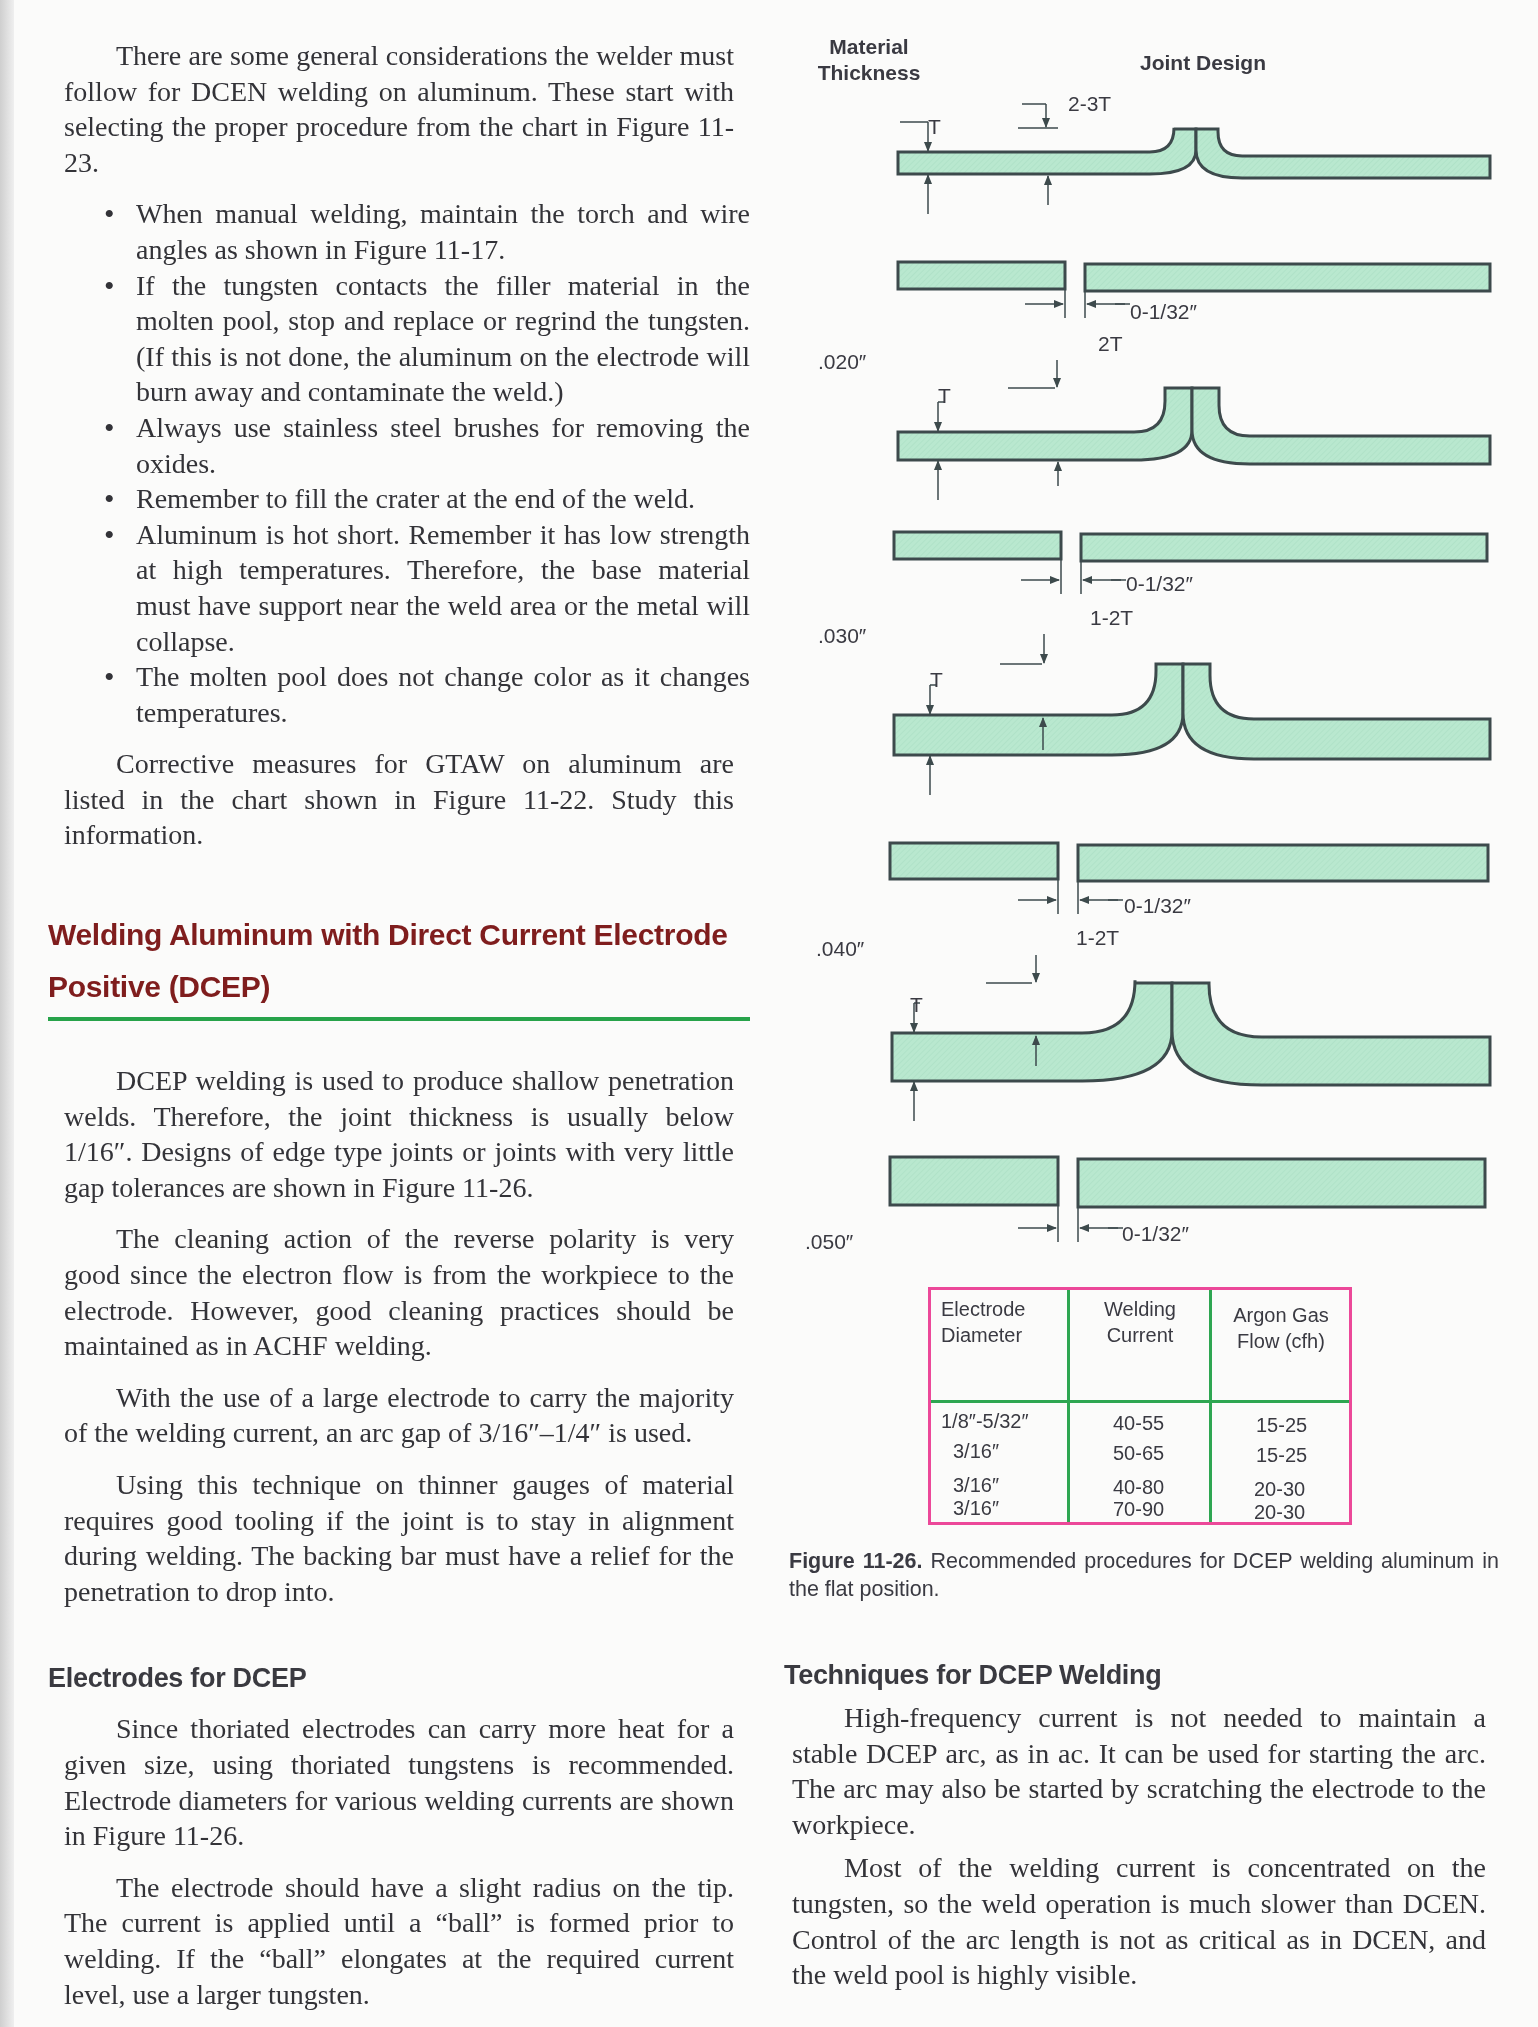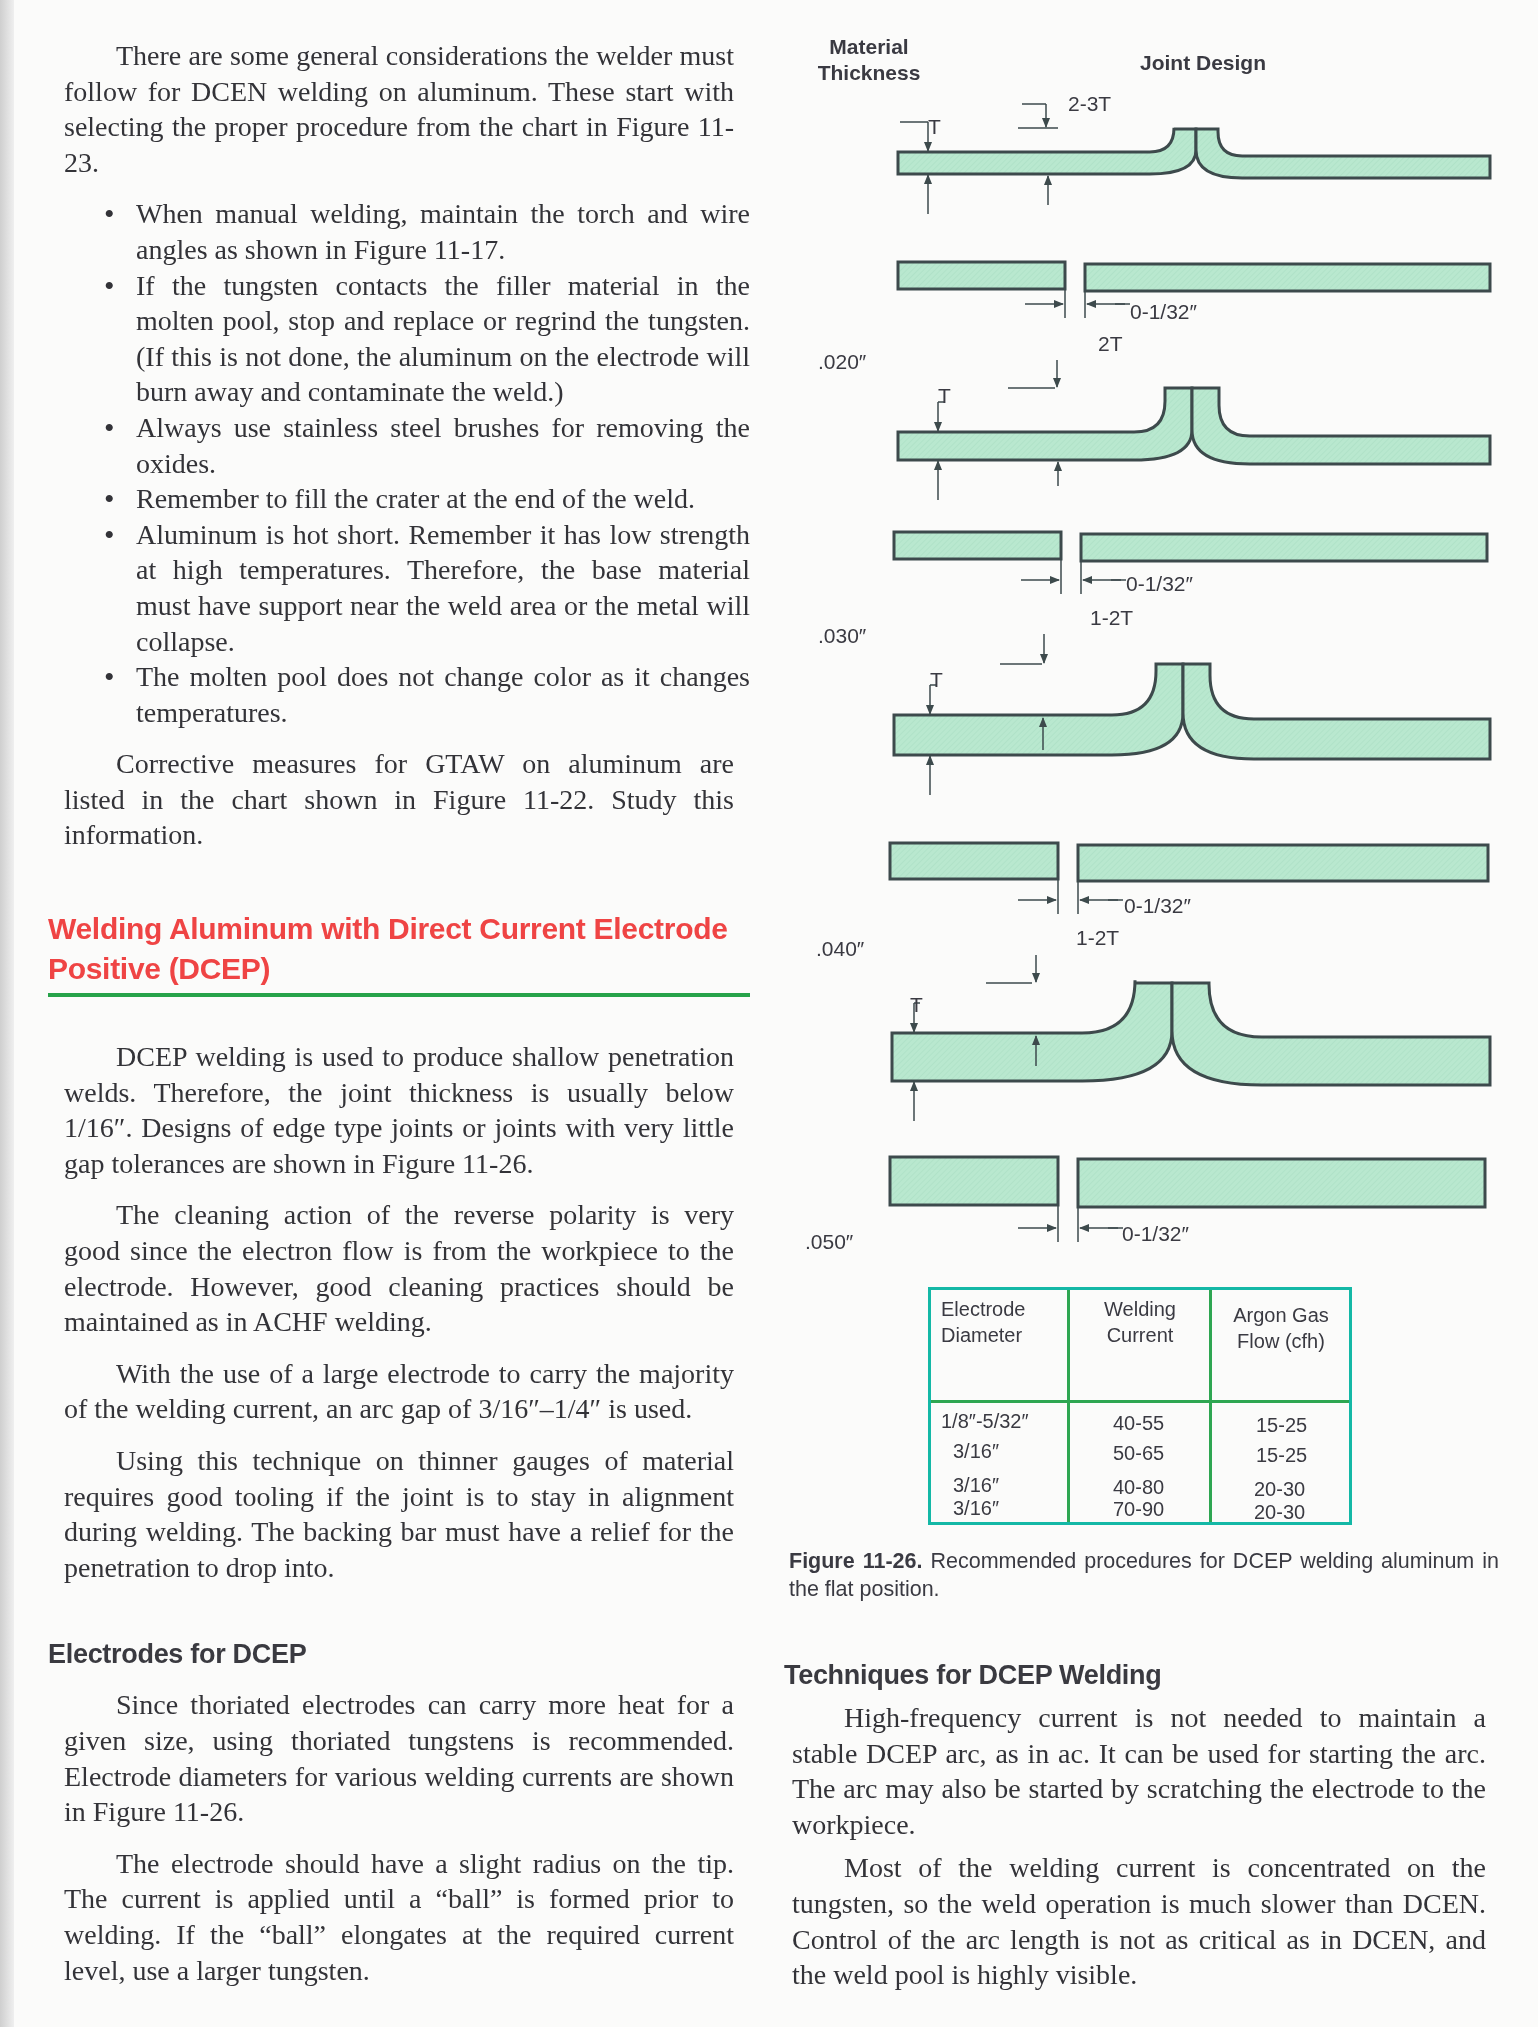--- a/index.html
+++ b/index.html
@@ -5,30 +5,30 @@
   html, body { margin:0; padding:0; }
   body { width:1538px; height:2027px; position:relative; background:#fbfbfa; overflow:hidden; color:#2d2d33; }
   .gutter { position:absolute; left:0; top:0; width:14px; height:2027px; background:linear-gradient(to right,#cfcfcf,#efefef); }
   .serif { font-family:"Liberation Serif", "DejaVu Serif", serif; font-size:28px; line-height:35.6px; color:#333338; }
   .col-left { position:absolute; left:48px; top:22px; width:702px; }
   .col-left p { margin:16px; text-align:justify; text-align-last:left; }
   .indent { text-indent:52px; }
   ul.bullets { list-style:none; margin:0; padding:0 0 0 88px; }
   ul.bullets li { position:relative; text-align:justify; }
   ul.bullets li::before { content:"•"; position:absolute; left:-32px; top:0; font-size:30px; }
-  h2.section { font-family:"Liberation Sans", sans-serif; font-weight:bold; font-size:30px; line-height:40px; margin:0; color:#ef4444; letter-spacing:-0.3px; }
+  h2.section { font-family:"Liberation Sans", sans-serif; font-weight:bold; font-size:30px; line-height:52px; margin:0; color:#7f1d1d; letter-spacing:-0.3px; }
   h3.sub { font-family:"Liberation Sans", sans-serif; font-weight:bold; font-size:27px; line-height:34px; margin:0; color:#3a3a40; letter-spacing:-0.3px; }
   .rule { height:4px; background:#27a34a; margin-top:4px; }
 
   .fig { position:absolute; left:780px; top:0; width:758px; height:1600px; }
   .fig svg { position:absolute; left:0; top:0; }
   .flabel { position:absolute; font-family:"Liberation Sans", sans-serif; font-size:21px; color:#3a3a42; white-space:nowrap; }
   .flabel.bold { font-weight:bold; font-size:21px; text-align:center; line-height:26px; }
 
-  .tbl { position:absolute; left:928px; top:1287px; width:424px; height:238px; border:3px solid #14b8a6; box-sizing:border-box; font-family:"Liberation Sans", sans-serif; font-size:20px; color:#3a3a42; }
+  .tbl { position:absolute; left:928px; top:1287px; width:424px; height:238px; border:3px solid #ec4899; box-sizing:border-box; font-family:"Liberation Sans", sans-serif; font-size:20px; color:#3a3a42; }
   .tbl .vline { position:absolute; top:0; bottom:0; width:3px; background:#2ea651; }
   .tbl .hline { position:absolute; left:0; right:0; height:3px; background:#2ea651; top:110px; }
   .tbl .hcell { position:absolute; top:6px; line-height:26px; text-align:center; }
   .tbl .dcell { position:absolute; line-height:26px; }
 
   .caption { position:absolute; left:789px; top:1547px; width:710px; font-family:"Liberation Sans", sans-serif; font-size:21.5px; line-height:28px; color:#3a3a42; text-align:justify; text-align-last:left; }
   .caption b { font-weight:bold; }
   .col-right-text { position:absolute; left:784px; top:1658px; width:710px; }
   .col-right-text p { margin:8px; text-align:justify; text-align-last:left; }
 </style>

